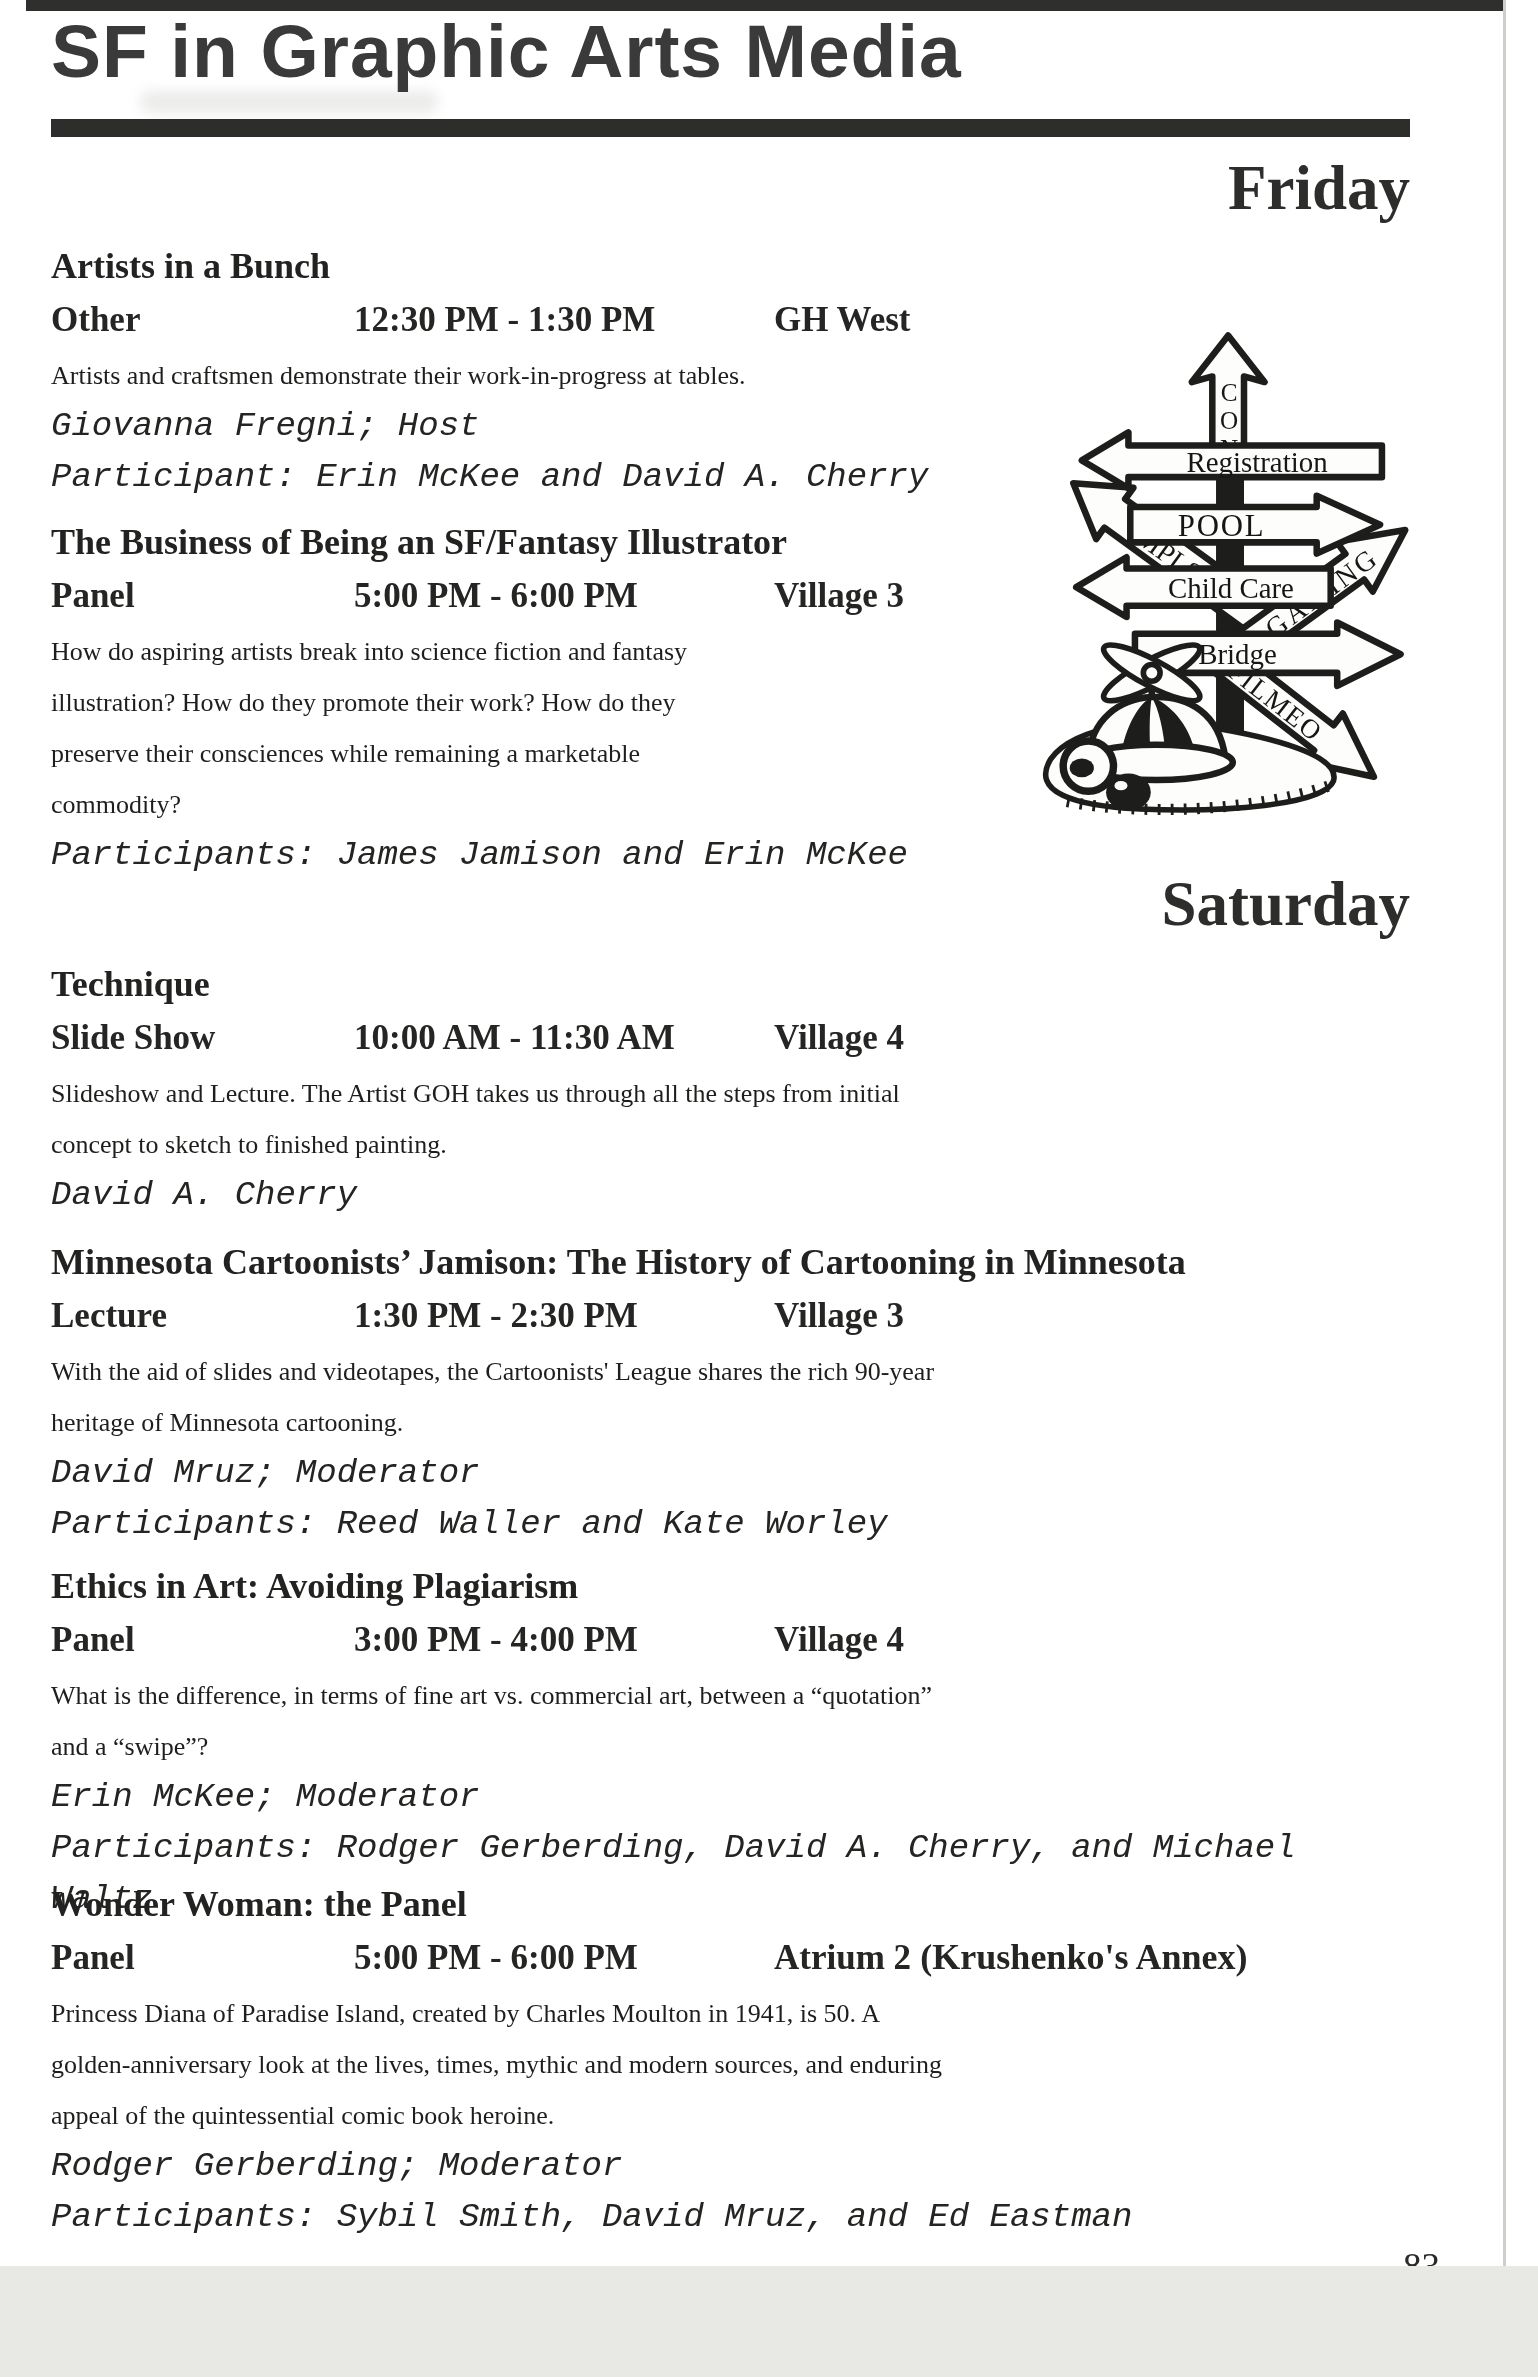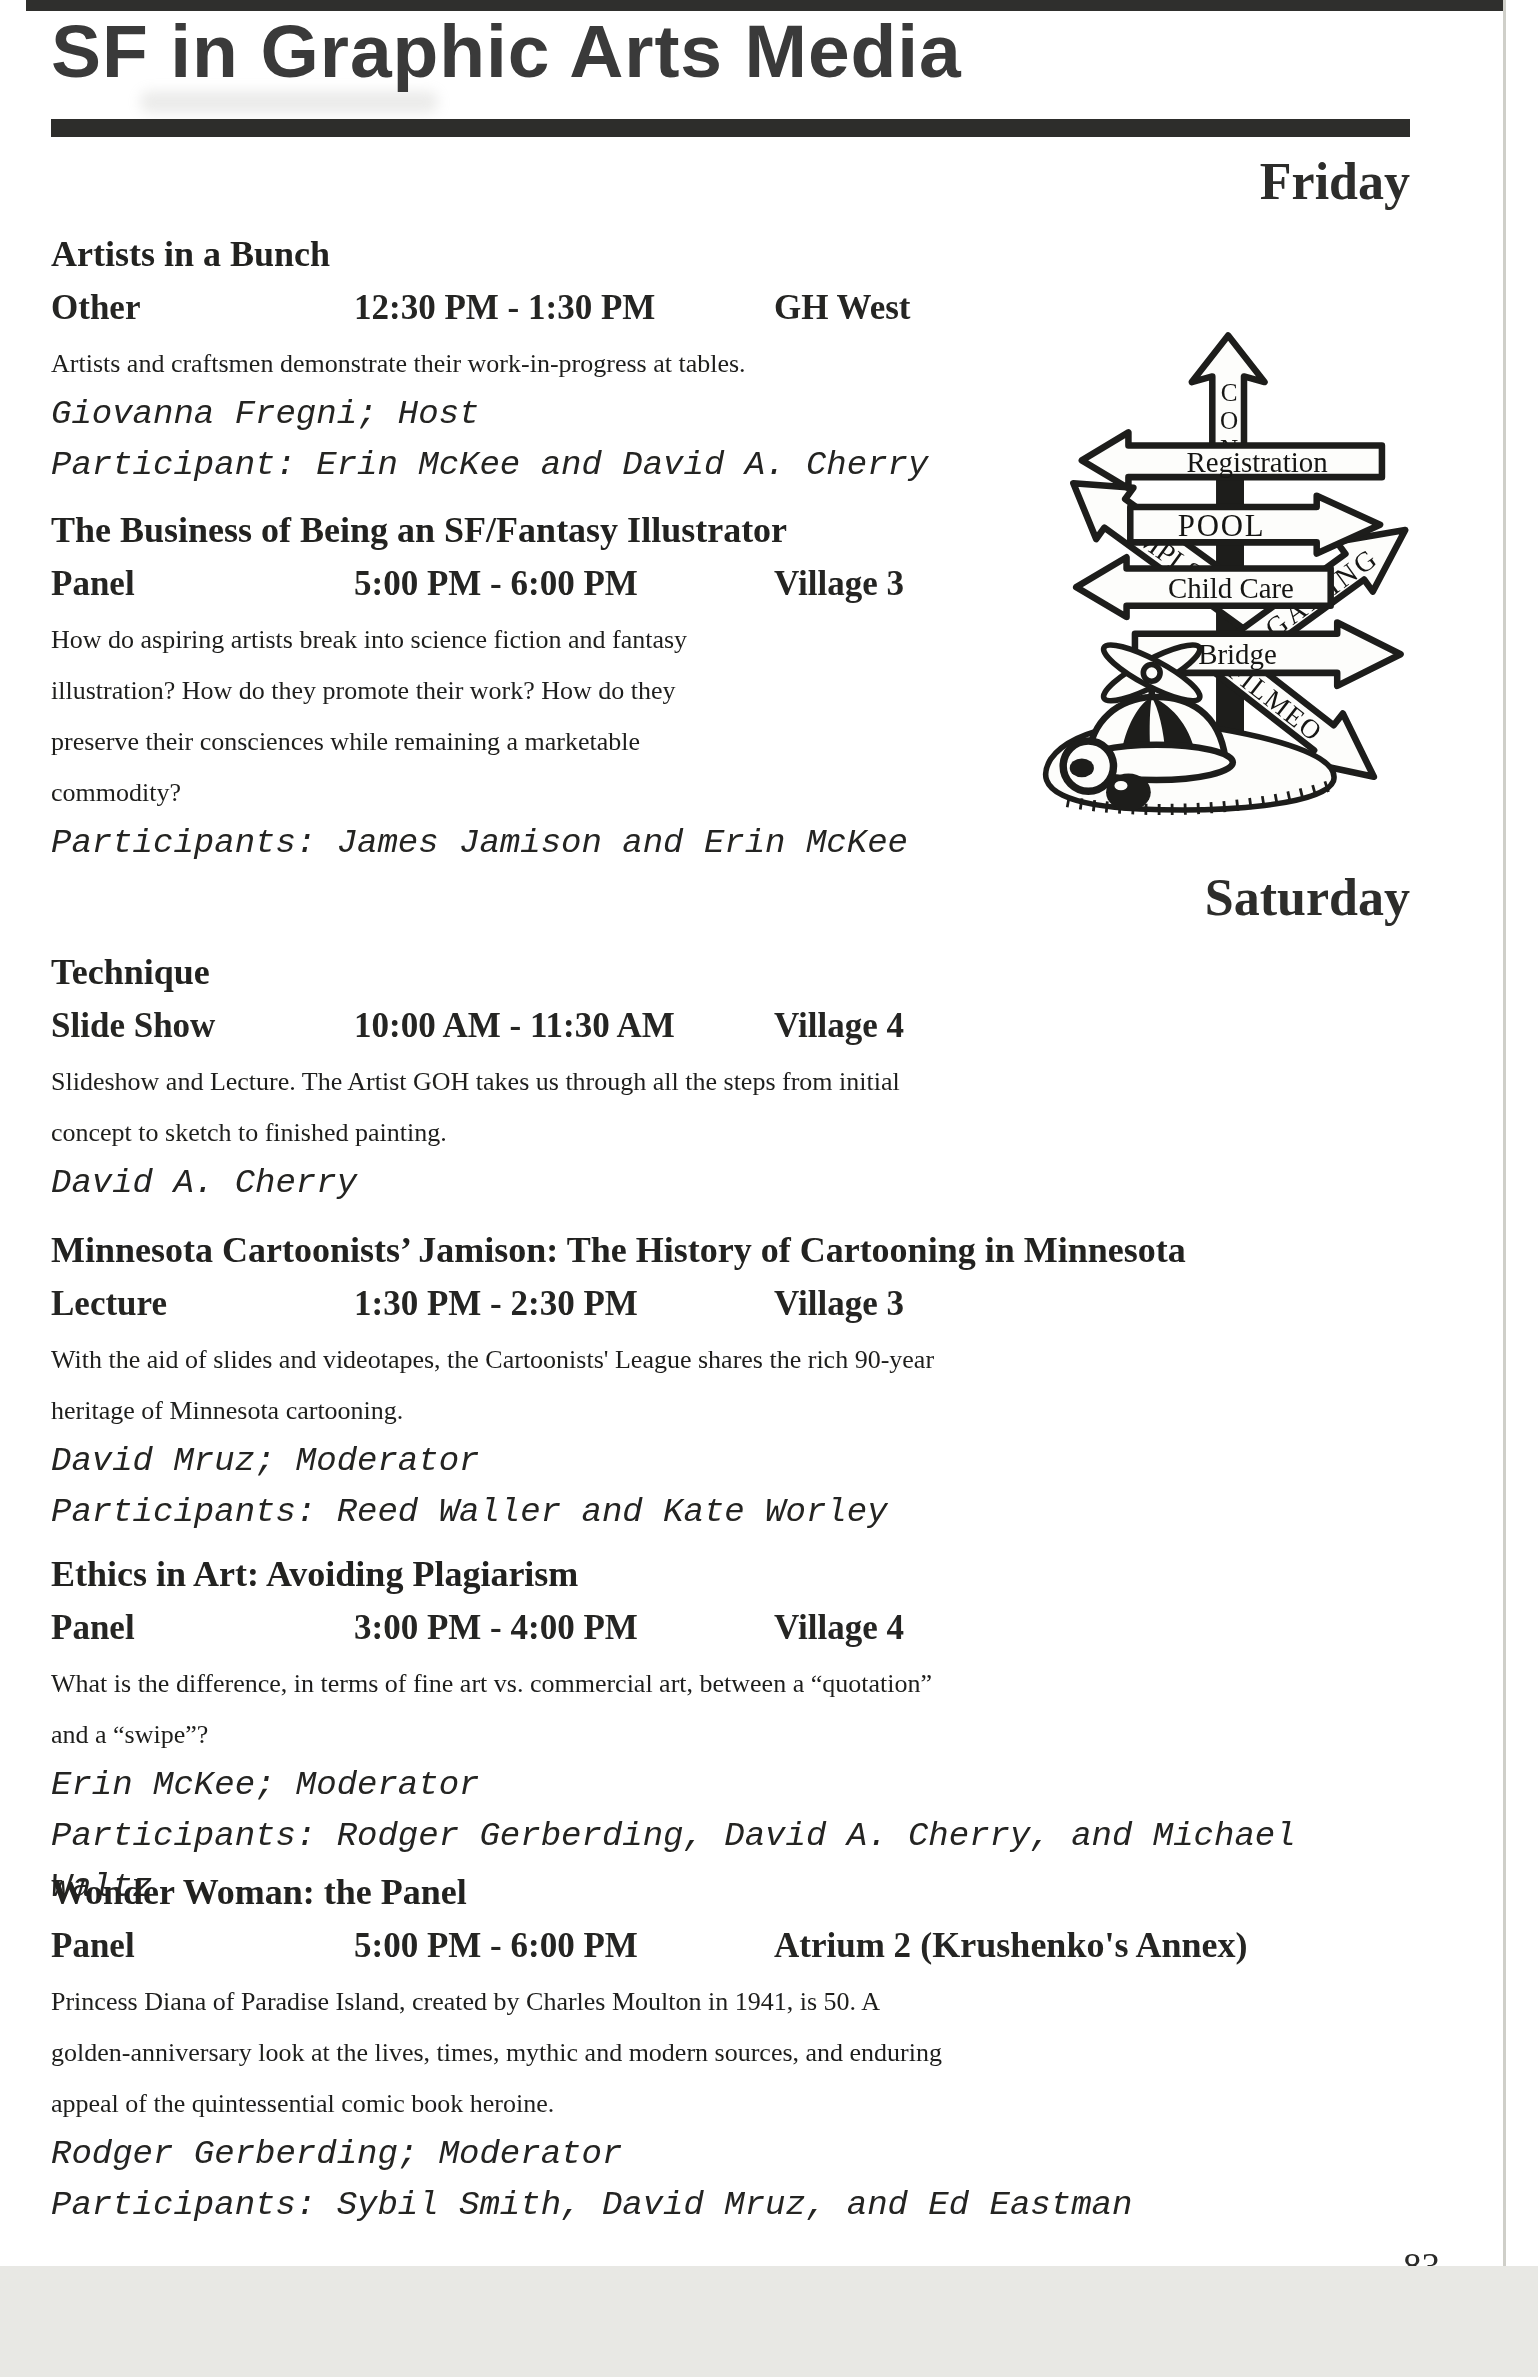--- a/index.html
+++ b/index.html
@@ -22,27 +22,27 @@
   
   .page-title{
     position:absolute;left:51px;top:7.5px;margin:0;
     font-family:"Liberation Sans", sans-serif;
     font-weight:bold;font-size:75px;letter-spacing:0.9px;
     color:#3a3a3a;white-space:nowrap;
   }
   .rule{position:absolute;left:51px;top:119px;width:1359px;height:17.7px;background:#2d2d2b;}
 
   
-  .day{position:absolute;right:128px;margin:0;font-weight:bold;font-size:52px;color:#2d2d2b;}
+  .day{position:absolute;right:128px;margin:0;font-weight:bold;font-size:63px;color:#2d2d2b;}
   .day.friday{top:152px;}
   .day.saturday{top:868px;}
 
   
   .events{position:absolute;left:51px;top:0;width:1363px;}
-  .event{position:absolute;left:0;width:100%;}
+  .event{position:absolute;left:0;width:100%;margin-top:12px;}
   .event:nth-of-type(1){top:233px;}
   .event:nth-of-type(2){top:509px;}
   .event:nth-of-type(3){top:951px;}
   .event:nth-of-type(4){top:1229px;}
   .event:nth-of-type(5){top:1553px;}
   .event:nth-of-type(6){top:1871px;}
   .ev-title{margin:0;font-size:36px;line-height:43px;font-weight:bold;color:#222220;}
   .ev-meta{margin-top:8.4px;font-size:35px;line-height:47px;font-weight:bold;color:#252523;}
   .ev-type{display:inline-block;width:303px;}
   .ev-time{display:inline-block;width:420px;}

